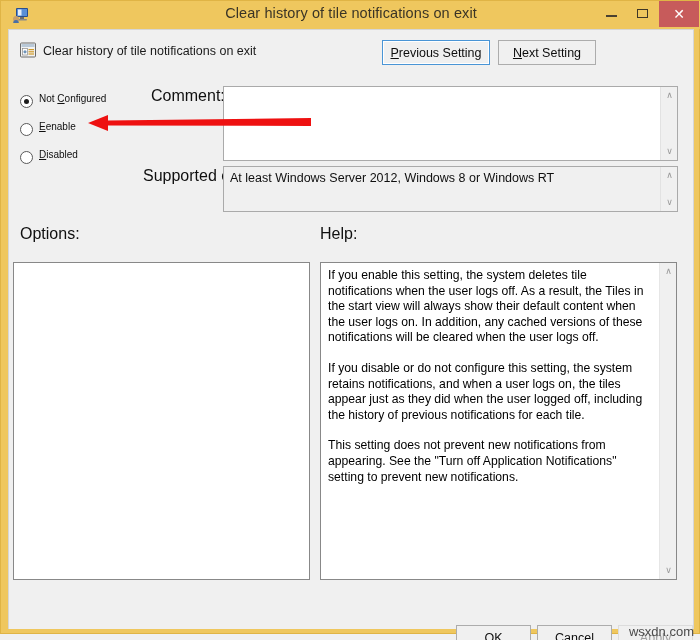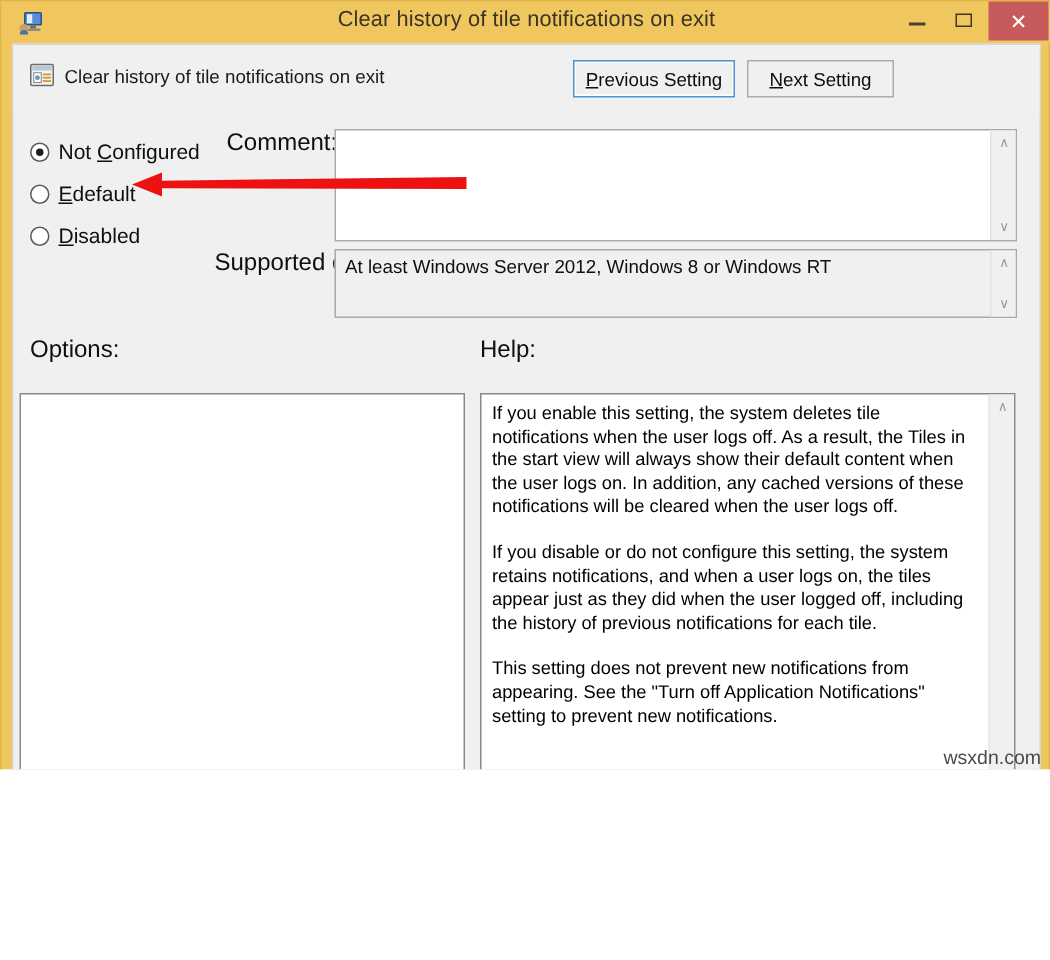--- a/index.html
+++ b/index.html
@@ -6,21 +6,21 @@
     margin: 0;
     padding: 0;
     background: #ffffff;
   }
   body {
     font-family: "Liberation Sans", sans-serif;
   }
   #screen {
     position: relative;
     width: 700px;
-    height: 513px;
+    height: 640px;
     overflow: hidden;
     background: #f0f0f0;
   }
 
   
   .window {
     position: absolute;
     left: 0; top: 0;
     width: 700px;
     height: 634px;
@@ -168,21 +168,21 @@
     content: "";
     position: absolute;
     left: 3px; top: 3px;
     width: 5px; height: 5px;
     border-radius: 50%;
     background: #1d1d1d;
   }
   .radio-label {
     position: absolute;
     left: 19px; top: 0;
-    font-size: 14px;
+    font-size: 10px;
     color: #0f0f0f;
     white-space: nowrap;
   }
 
   
   .field-label {
     position: absolute;
     font-size: 16px;
     color: #0f0f0f;
   }
@@ -350,21 +350,21 @@
         </button>
       </div>
 
       <div class="radio-row" style="left:11px; top:63px; width:120px;">
         <span class="radio-dot checked"></span>
         <span class="radio-label"><span>Not </span><span class="ul">C</span><span>onfigured</span></span>
       </div>
 
       <div class="radio-row" style="left:11px; top:91px; width:120px;">
         <span class="radio-dot"></span>
-        <span class="radio-label"><span></span><span class="ul">E</span><span>default</span></span>
+        <span class="radio-label"><span></span><span class="ul">E</span><span>enable</span></span>
       </div>
 
       <div class="radio-row" style="left:11px; top:119px; width:120px;">
         <span class="radio-dot"></span>
         <span class="radio-label"><span></span><span class="ul">D</span><span>isabled</span></span>
       </div>
 
       <div class="field-label" style="left:142px; top:57px;">Comment:</div>
       <div class="textbox" style="left:214px; top:56px; width:455px; height:75px;">
         <div class="tb-text"></div>

